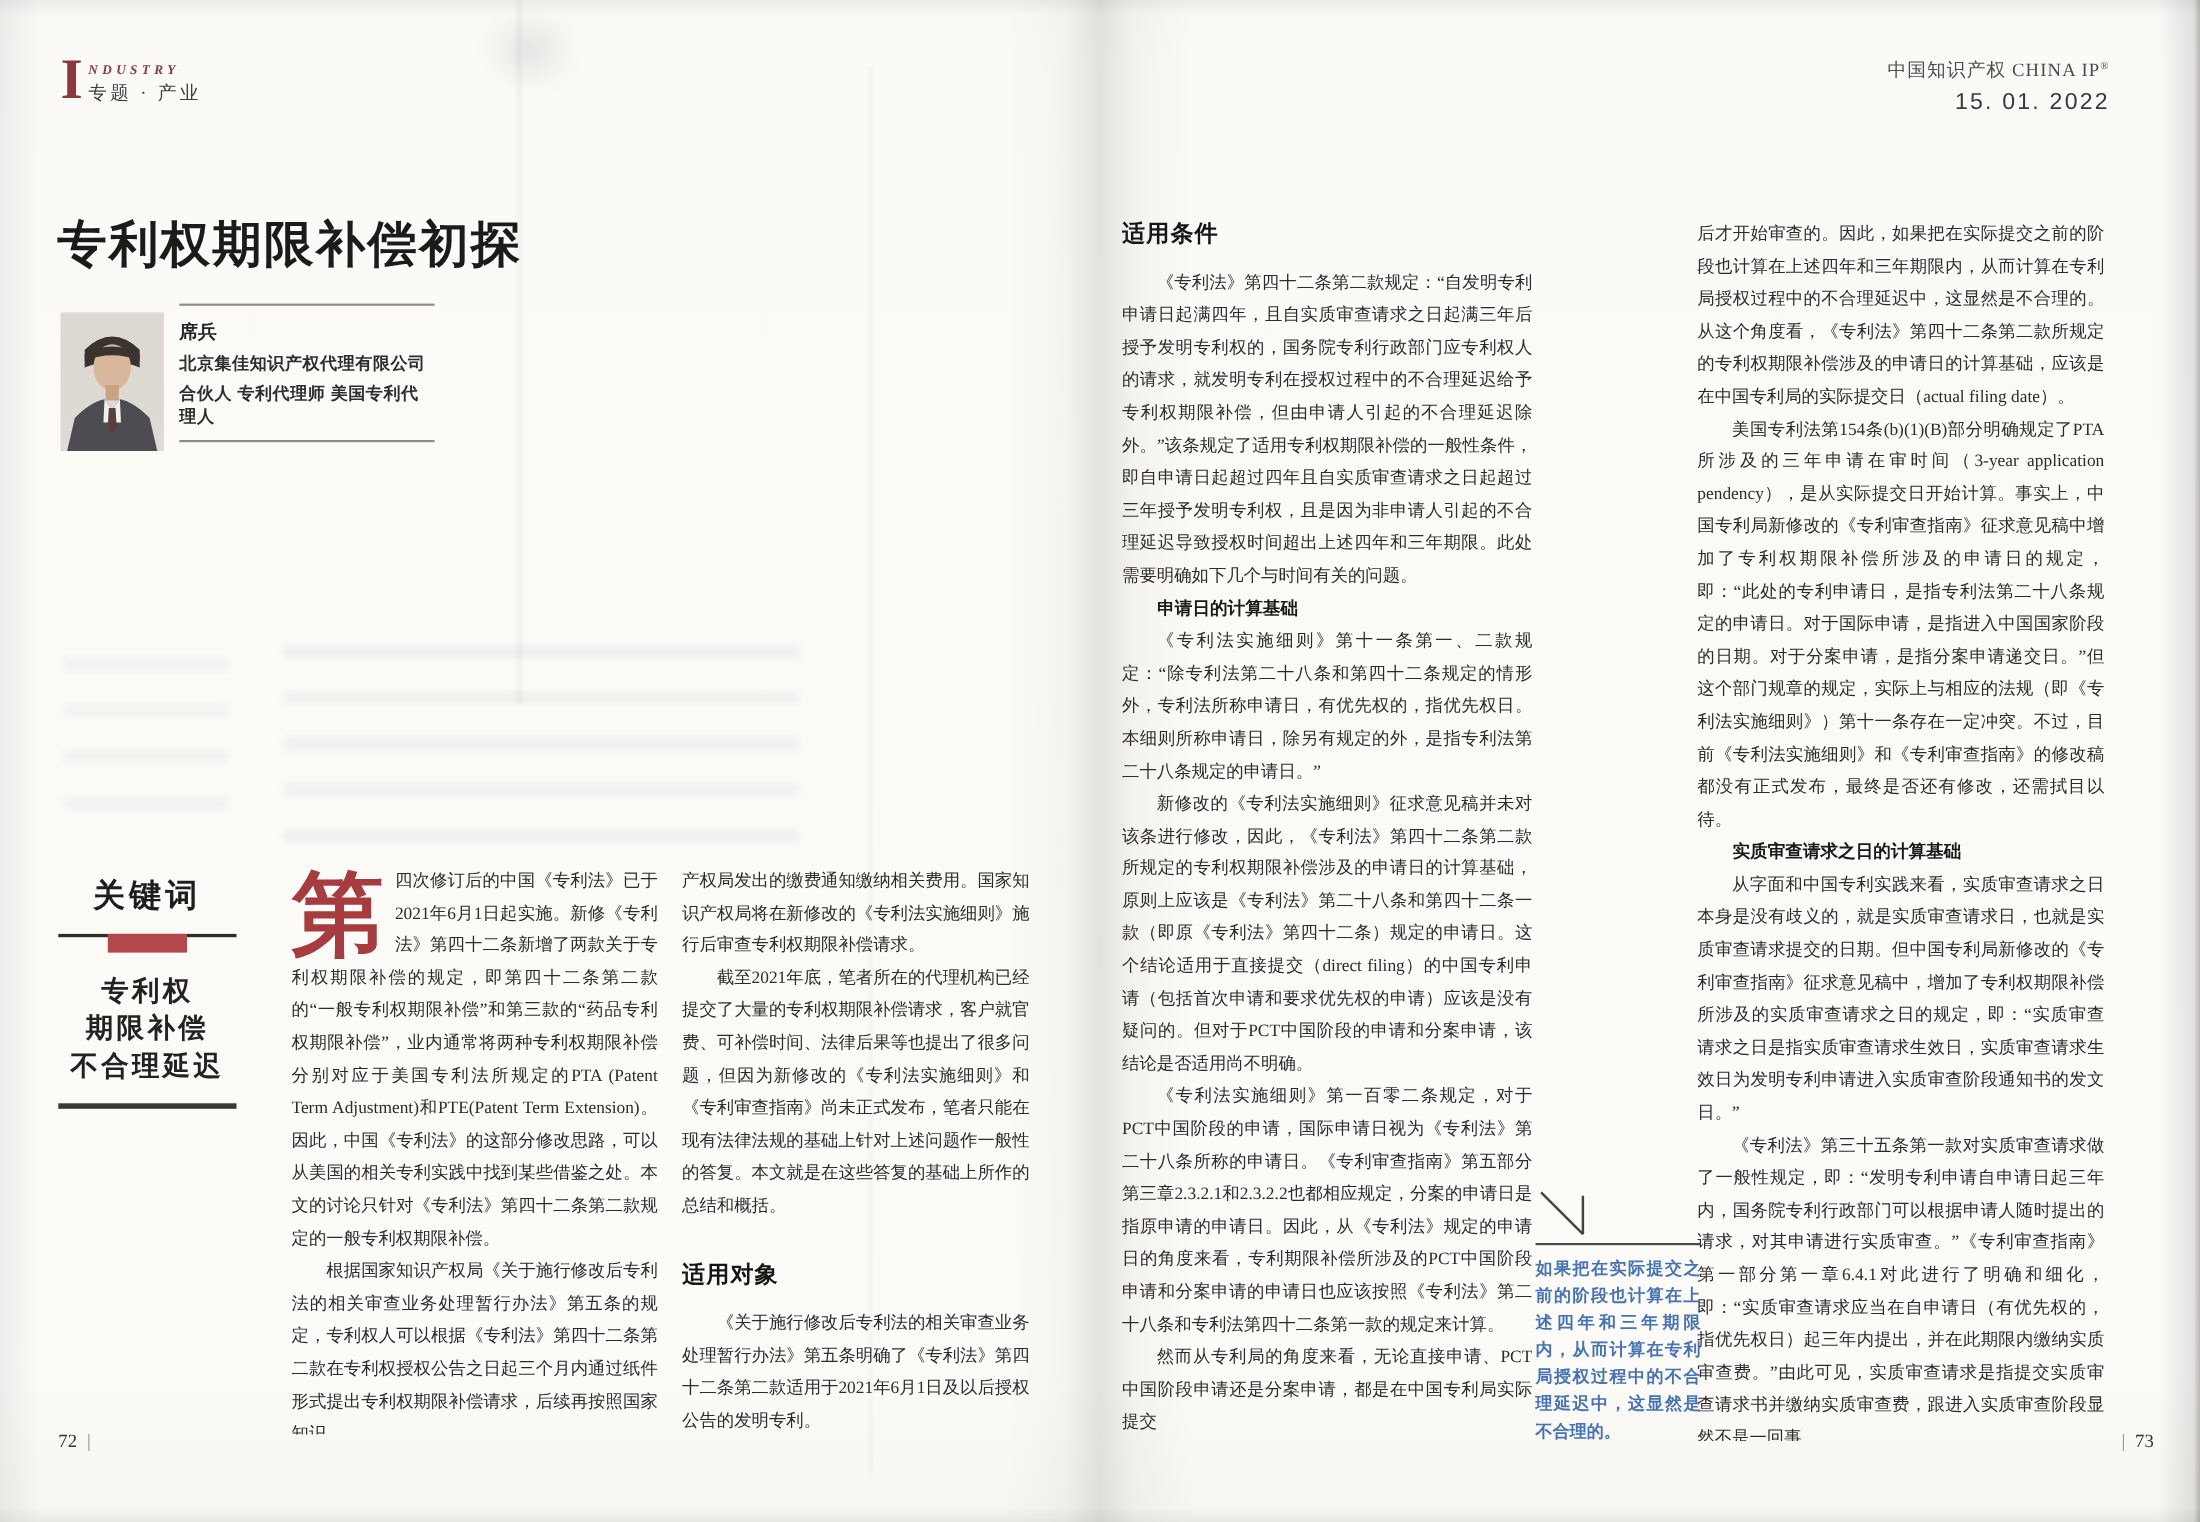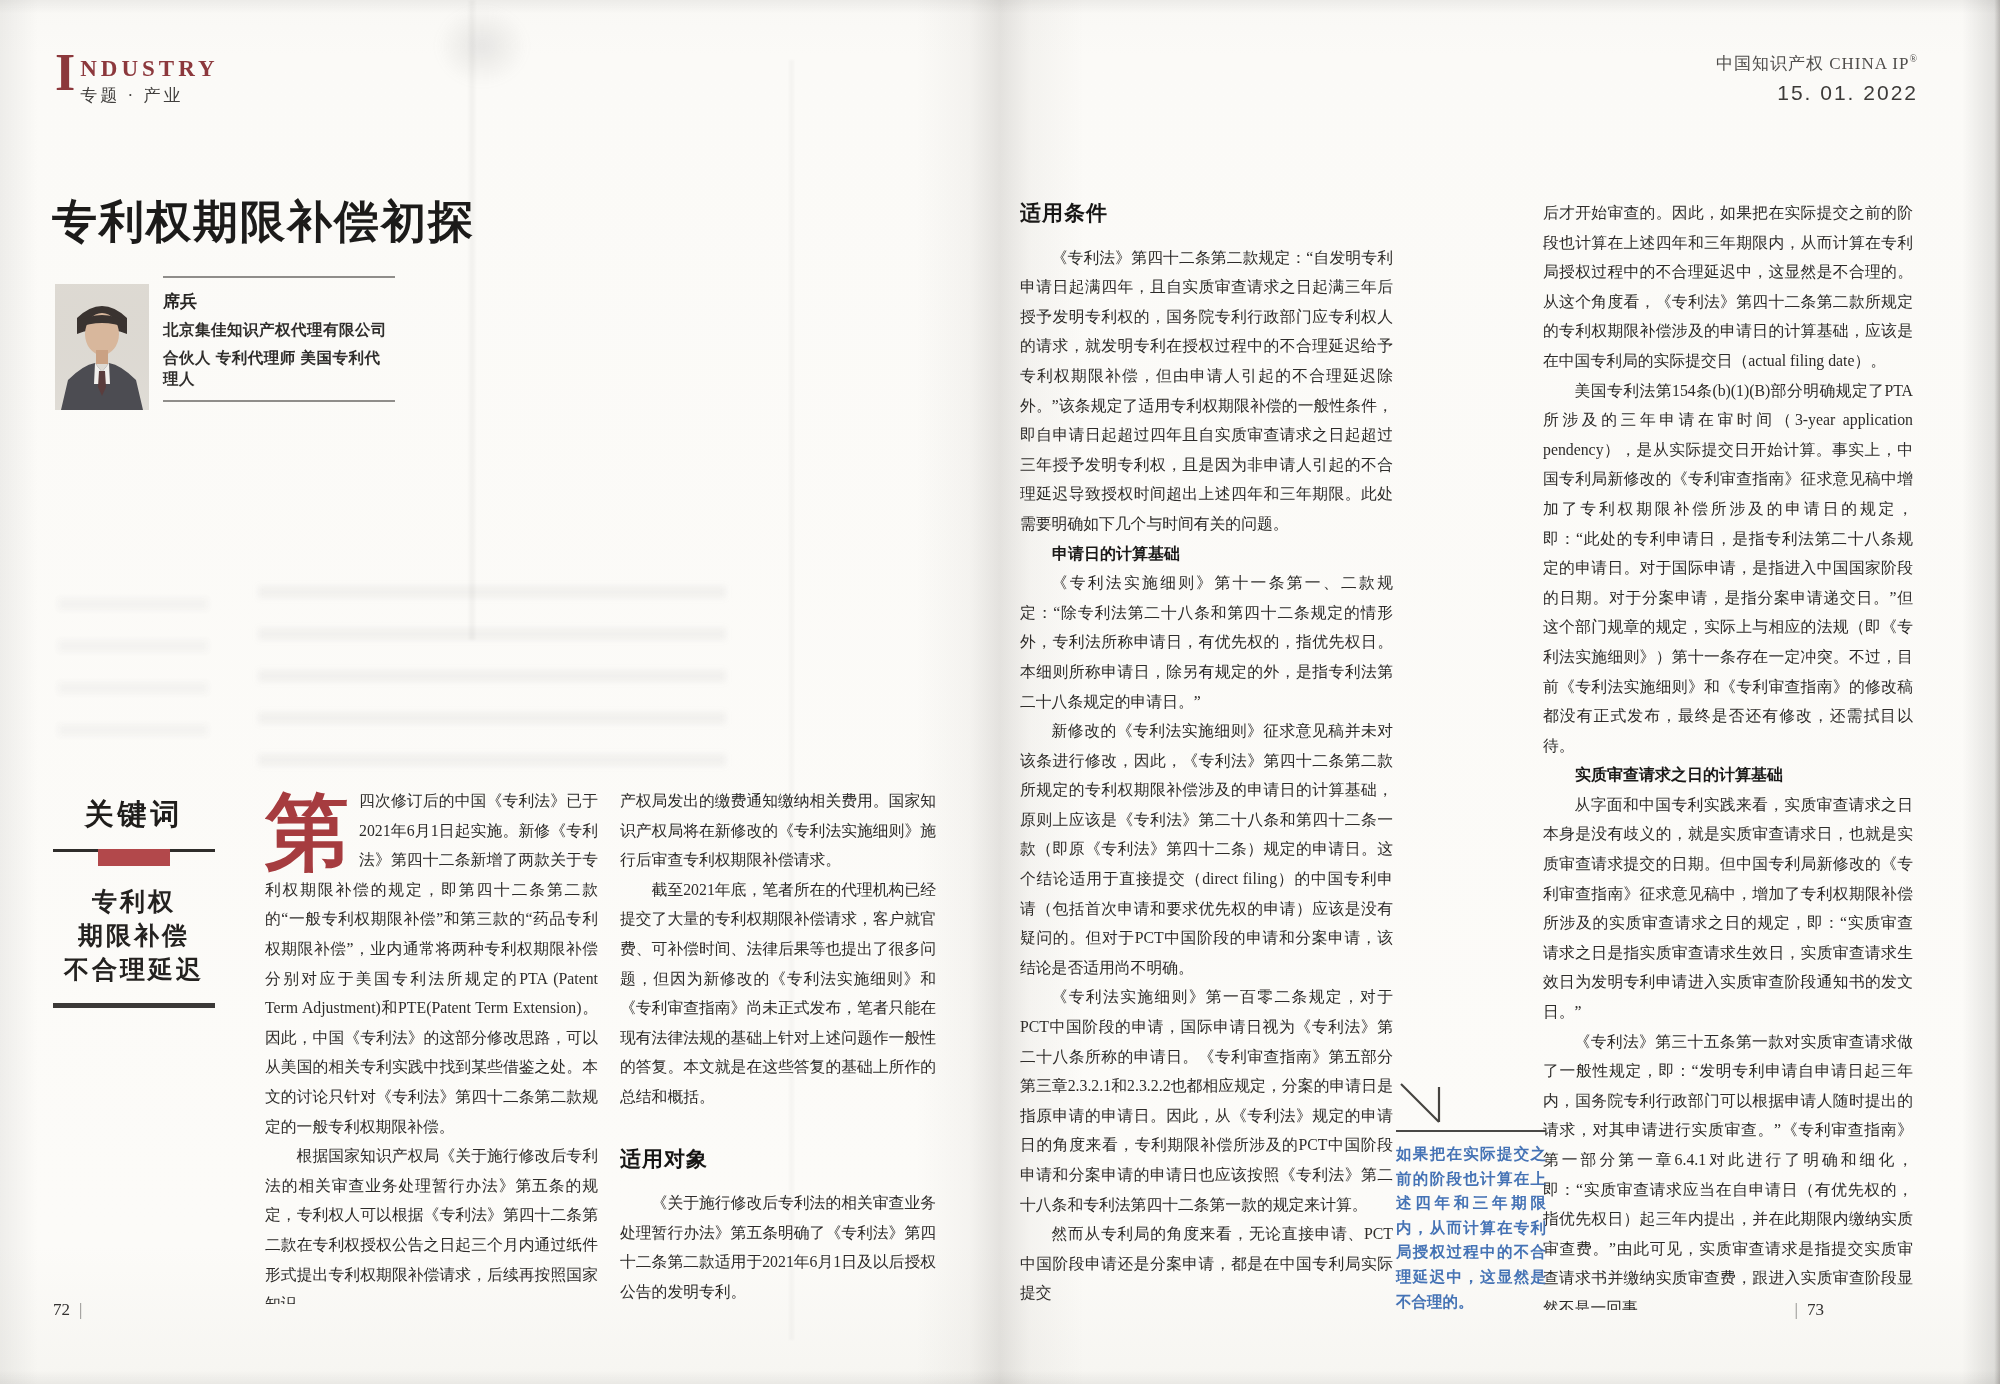--- a/index.html
+++ b/index.html
@@ -26,21 +26,21 @@
   .ghost{position:absolute;z-index:1;filter:blur(3px);
     background:repeating-linear-gradient(180deg,rgba(110,110,116,0.07) 0px,rgba(110,110,116,0.07) 12px,rgba(0,0,0,0) 12px,rgba(0,0,0,0) 42px);}
   .ghost-c{background:radial-gradient(rgba(125,125,125,0.16),rgba(0,0,0,0) 70%);filter:blur(4px);}
   
   .abs{position:absolute;z-index:2;}
   .sans{font-family:"Liberation Sans","DejaVu Sans",sans-serif;}
   
   .eyebrow{left:55px;top:50px;display:flex;align-items:flex-start;}
   .eyebrow-i{font-size:52px;line-height:46px;font-weight:700;color:#8c383c;font-family:"Liberation Serif",serif;}
   .eyebrow-right{display:flex;flex-direction:column;margin-left:5px;padding-top:6px;}
-  .eyebrow-en{font-size:23px;letter-spacing:4px;color:#8c383c;font-weight:600;}
+  .eyebrow-en{font-size:12px;letter-spacing:4px;color:#8c383c;font-weight:600;font-style:italic;}
   .eyebrow-cn{font-size:17px;letter-spacing:3px;color:#413f3d;margin-top:2px;}
   .article-title{left:52px;top:192px;font-size:45px;font-weight:800;letter-spacing:2px;color:#1c1b1a;}
   
   .author-photo{left:55px;top:284px;width:94px;height:126px;background:#ece9e4;}
   .author-info{left:163px;top:276px;width:232px;}
   .author-rule{height:2px;background:#8f8d8a;}
   .author-name{font-size:17px;font-weight:700;color:#262422;margin:12px 0 7px;}
   .author-line{font-size:15.5px;font-weight:600;color:#2f2d2b;margin:0 0 7px;letter-spacing:0.5px;}
   .author-info .author-rule.bottom{margin-top:10px;}
   
@@ -71,21 +71,21 @@
   .mag-date{font-family:"Liberation Sans","DejaVu Sans",sans-serif;font-size:21px;color:#3c3a38;letter-spacing:2px;margin-top:6px;}
   
   .pull-quote{left:1396px;top:1082px;width:150px;z-index:3;}
   .pq-arrow{display:block;margin-left:2px;}
   .pq-rule{height:2px;background:#4a4846;margin-top:4px;}
   .pq-text{margin-top:10px;font-family:"Liberation Sans","DejaVu Sans",sans-serif;
     font-size:15.5px;font-weight:700;line-height:24.6px;color:#4573b5;text-align:justify;}
   
   .footer{font-family:Liberation Serif, serif;font-size:17px;color:#333130;z-index:2;}
   .footer-left{left:53px;top:1300px;}
-  .footer-right{left:1698px;top:1300px;width:126px;text-align:right;}
+  .footer-right{left:1832px;top:1300px;width:126px;text-align:right;}
   .footer .sep{color:#8a8886;padding:0 9px;font-weight:400;}
 </style>
 </head>
 <body>
 
 <div class="spread">
 
   <div class="ghost" style="left:258px;top:586px;width:468px;height:180px;"></div>
   <div class="ghost" style="left:58px;top:598px;width:150px;height:165px;opacity:.8;"></div>
   <div class="ghost ghost-c" style="left:436px;top:6px;width:92px;height:80px;"></div>

